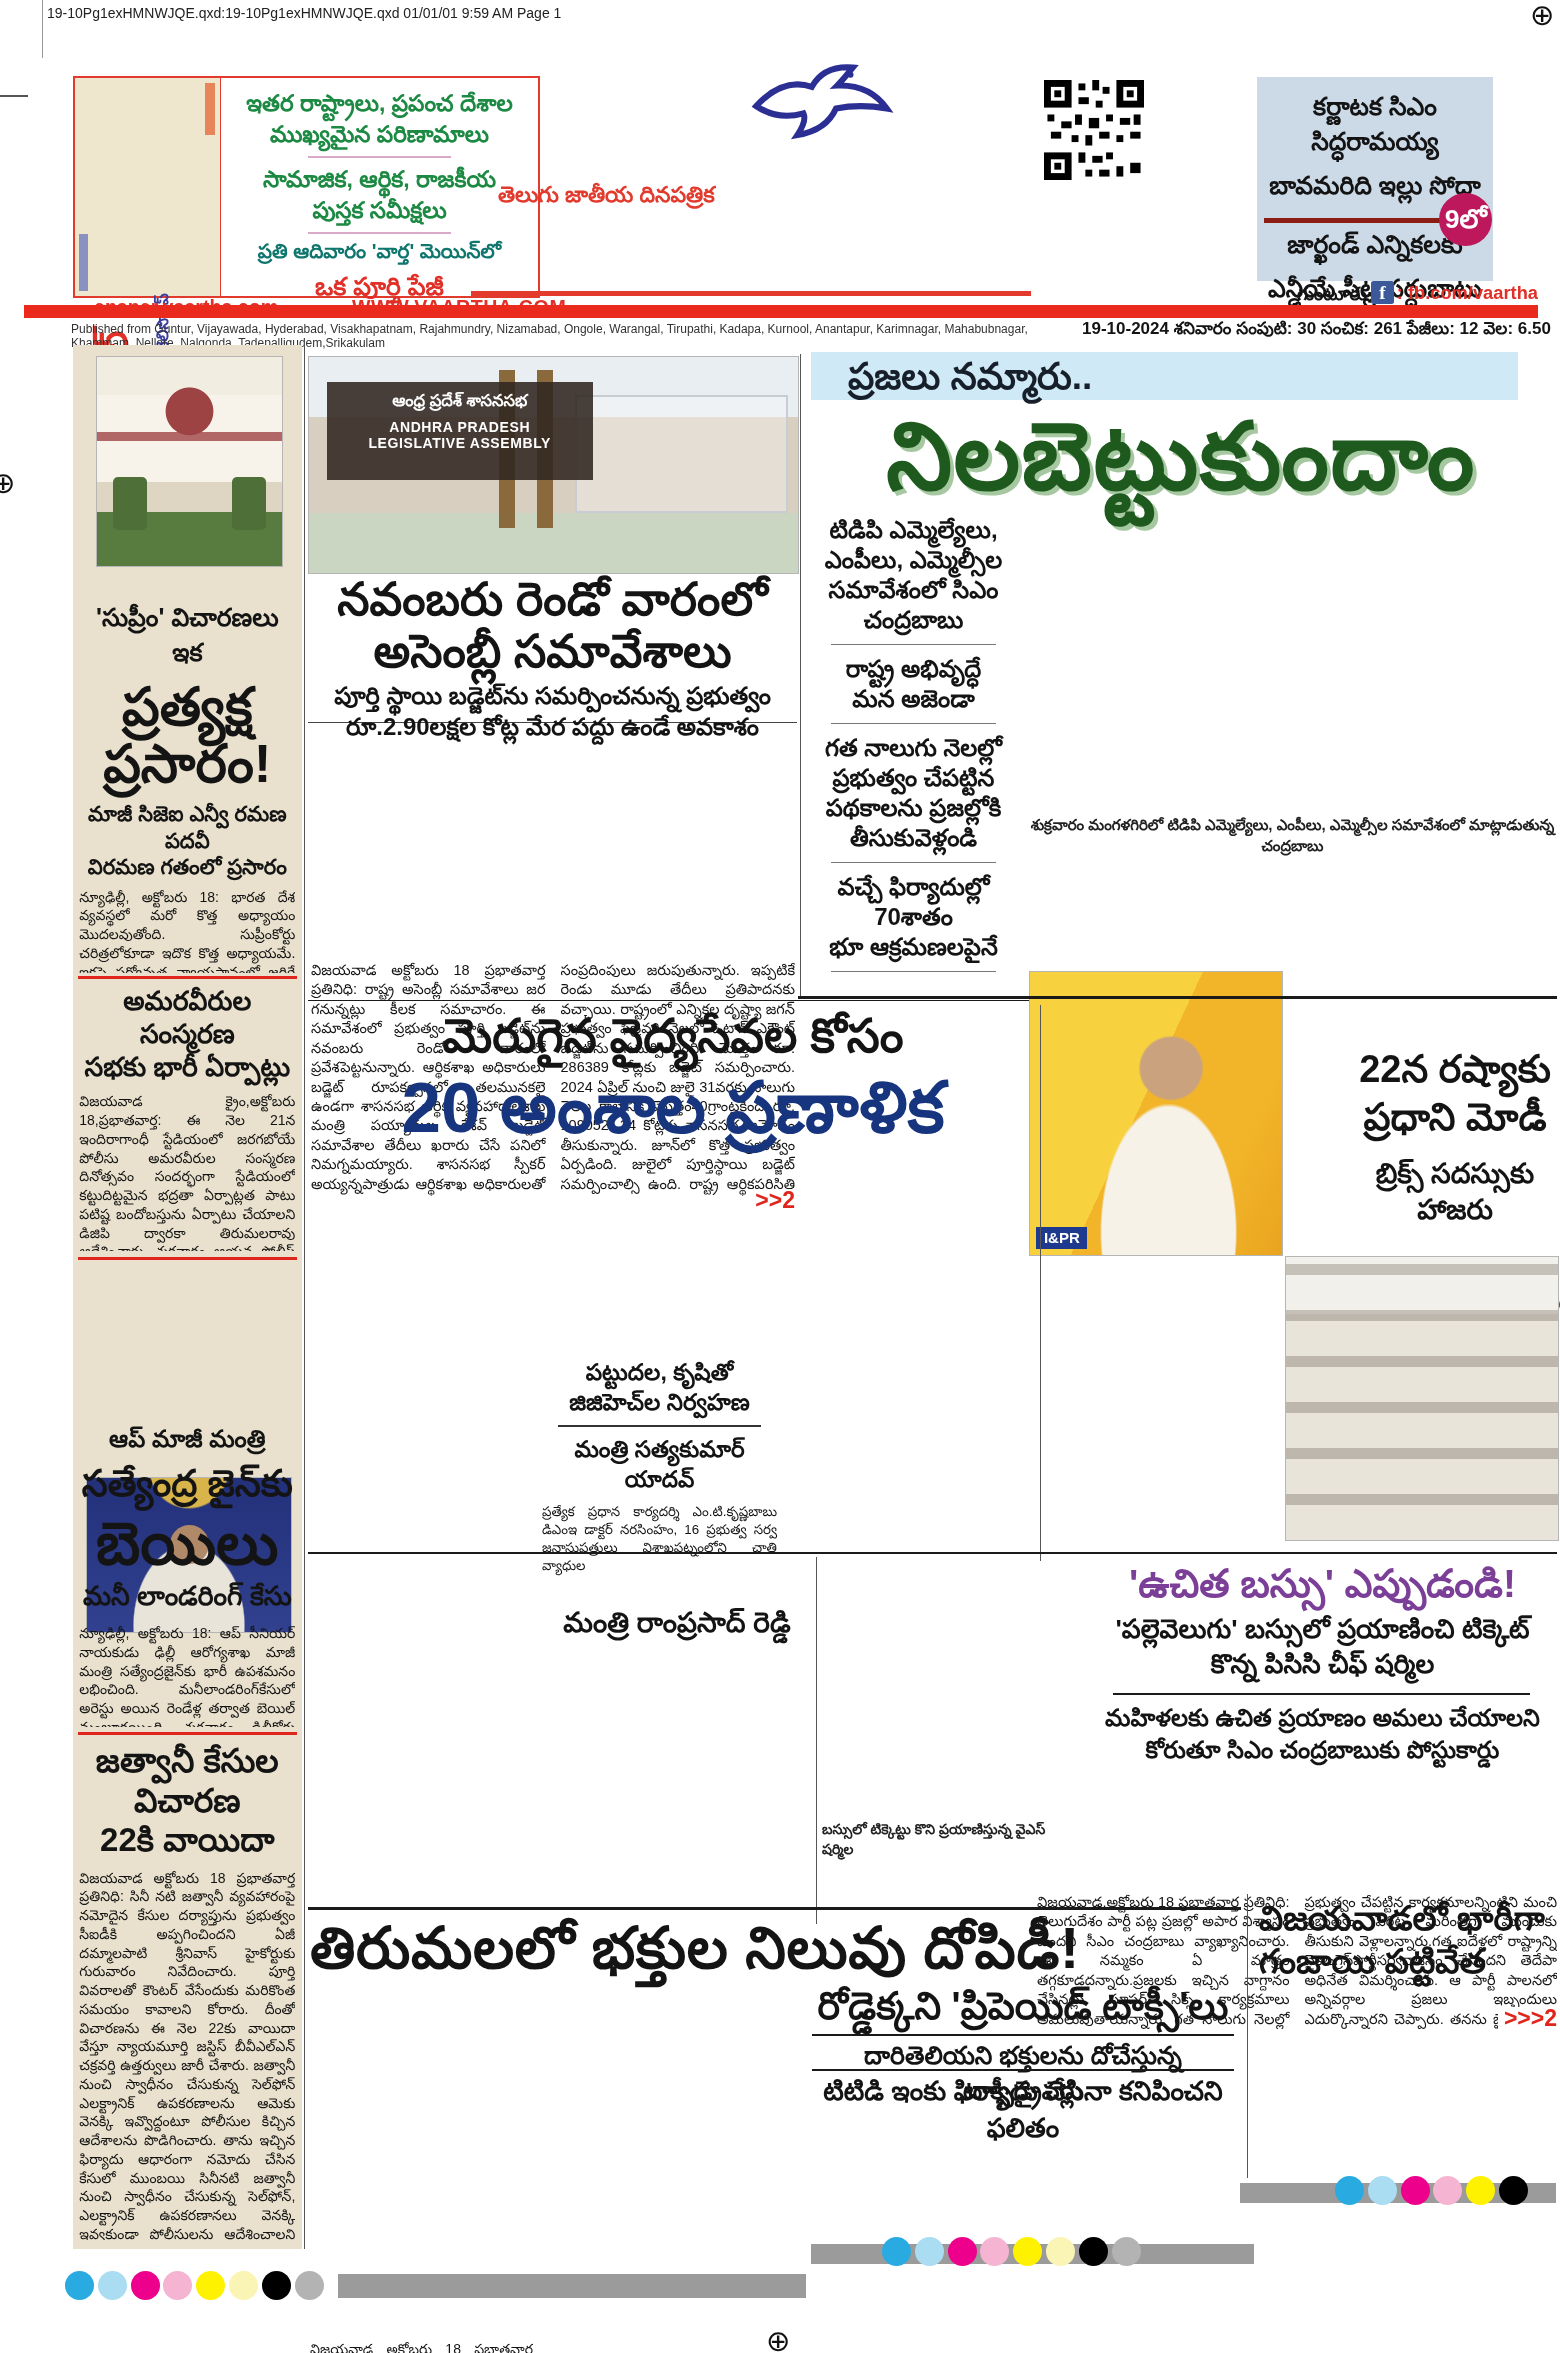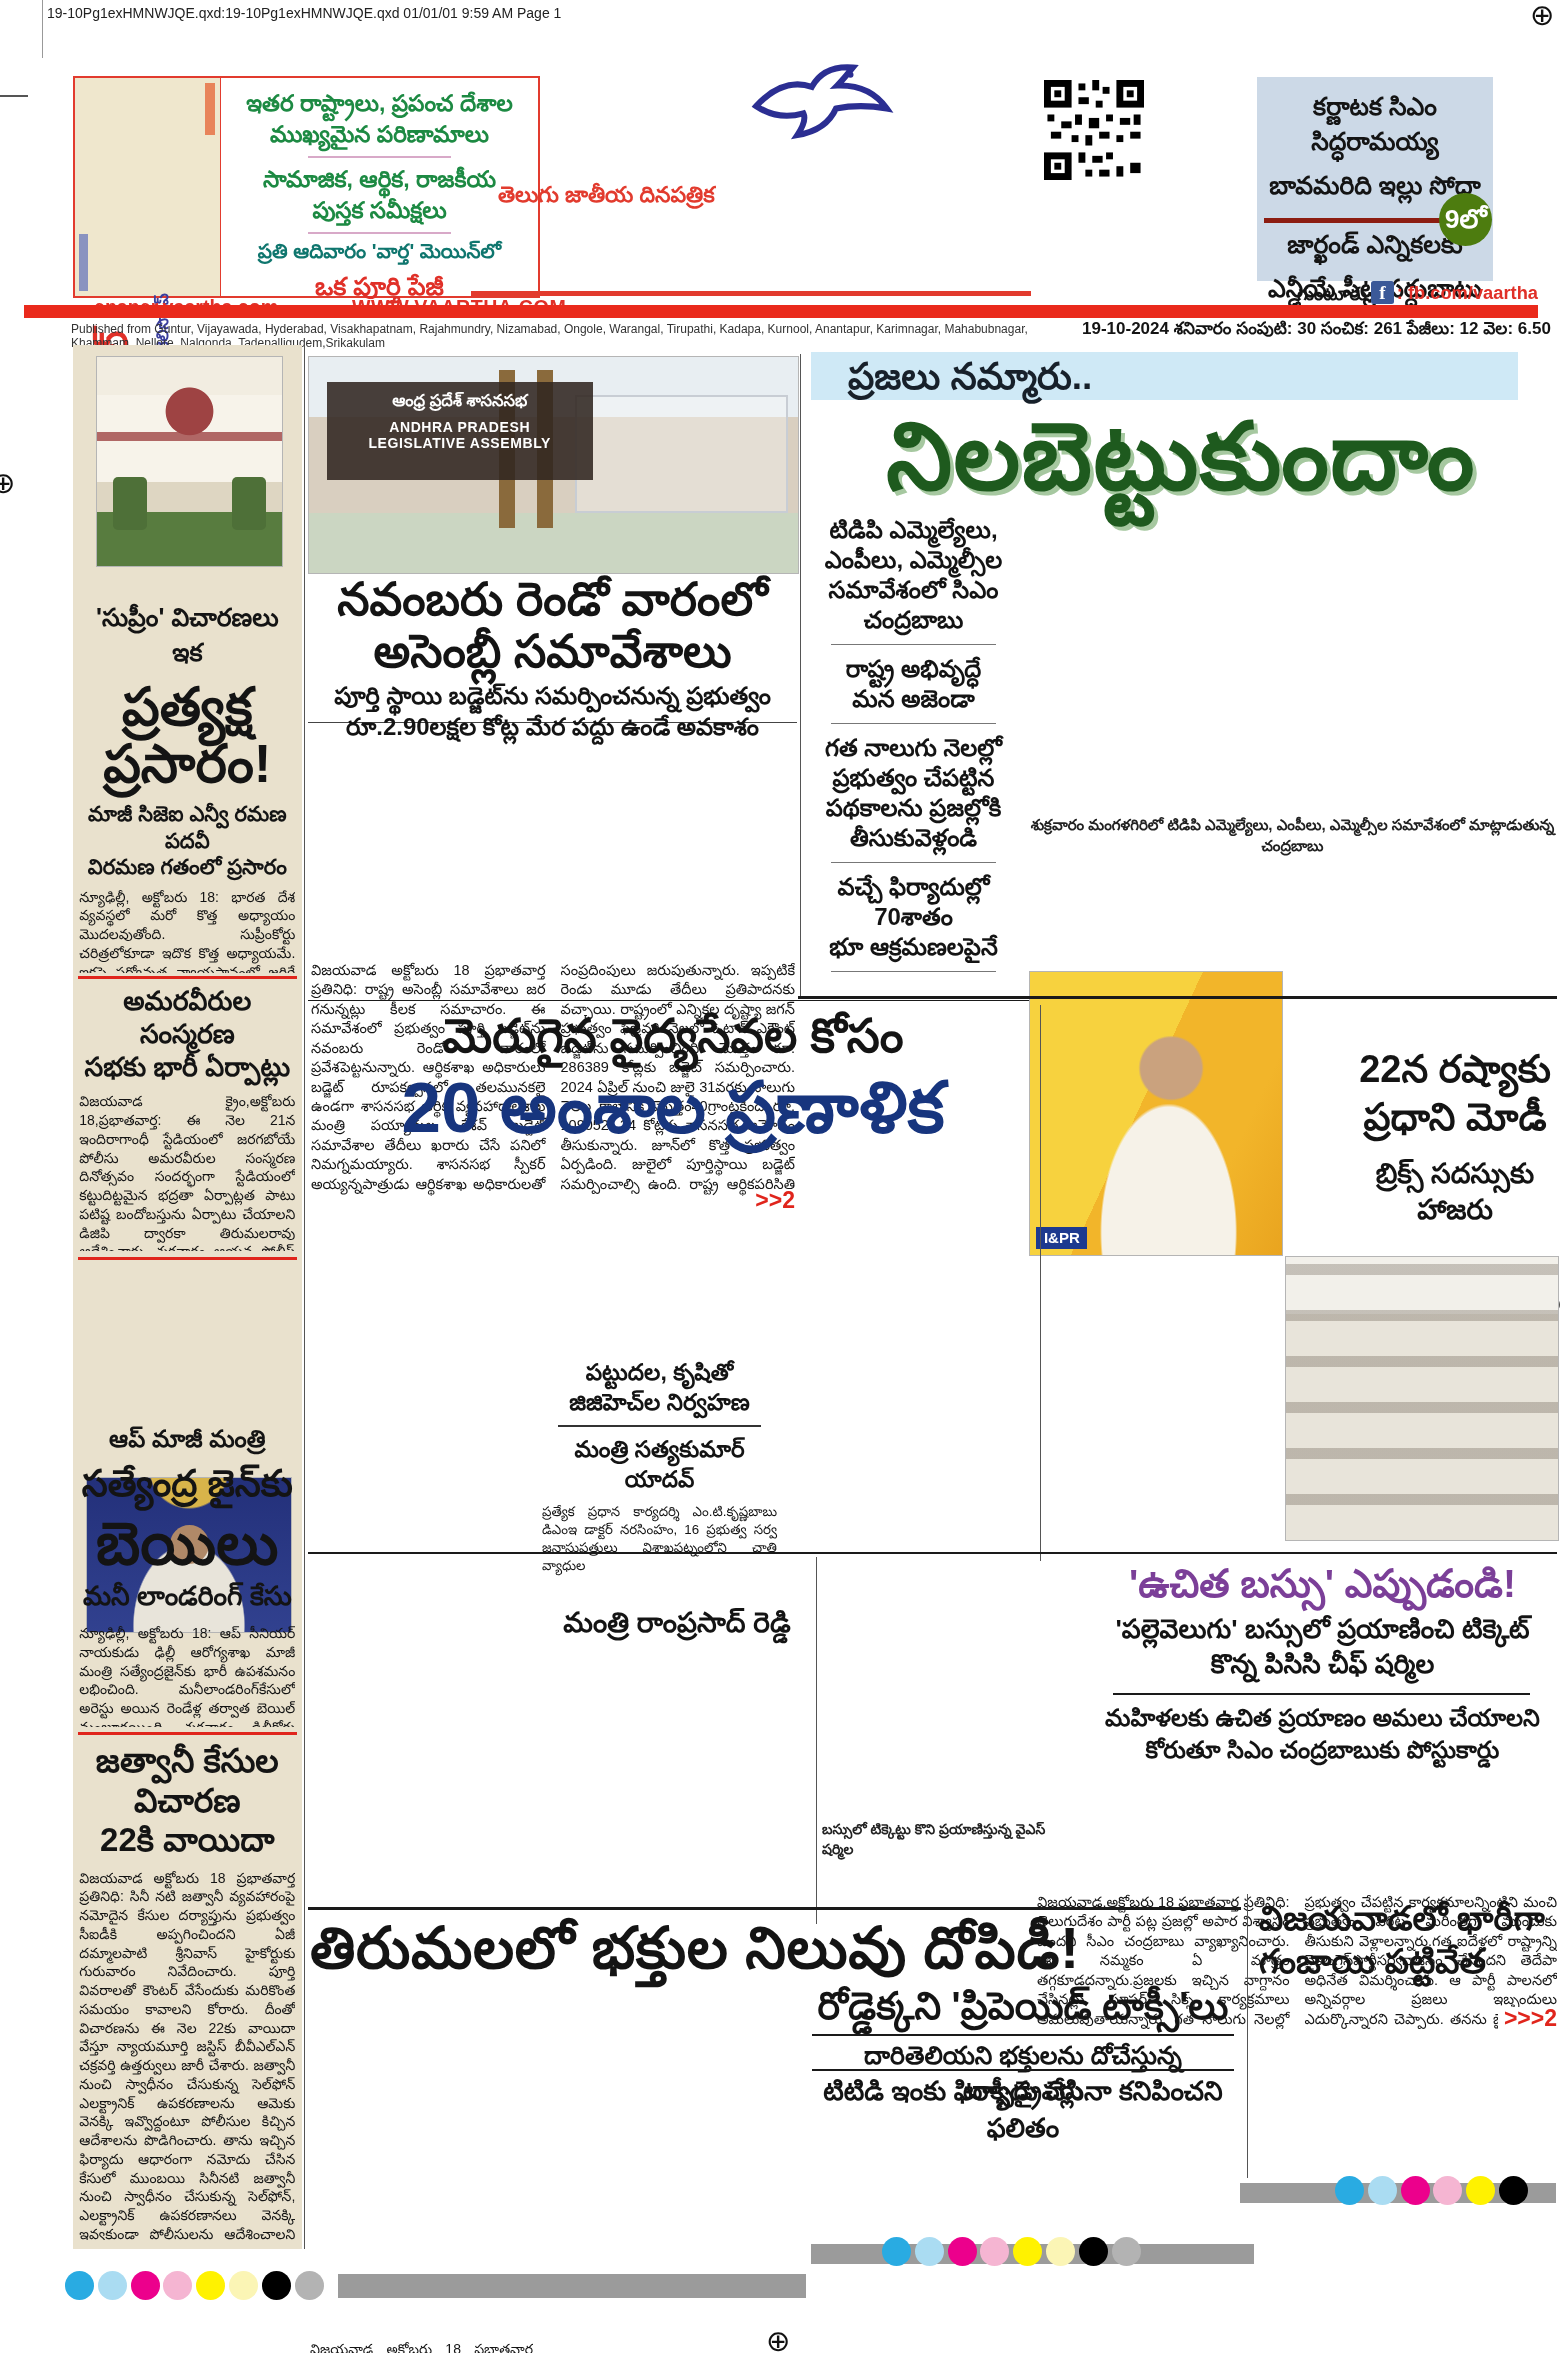--- a/index.html
+++ b/index.html
@@ -102,21 +102,21 @@
         <rect x="16" y="26" width="3" height="2"></rect>
         <rect x="21" y="25" width="2" height="3"></rect>
         <rect x="25" y="24" width="3" height="3"></rect>
     </g>
   </svg>
 
   <div class="abs" style="left:1257px;top:77px;width:236px;height:204px;background:#ccd9e7;text-align:center;">
     <div class="b" style="font-size:25px;margin-top:15px;">కర్ణాటక సిఎం సిద్ధరామయ్య</div>
     <div class="b" style="font-size:25px;margin-top:8.9px;">బావమరిది ఇల్లు సోదా</div>
     <div style="position:relative;height:4.4px;background:#8c1d12;width:94%;margin:12.6px auto 7.6px;">
-      <div class="b" style="position:absolute;right:-6.3px;top:-25px;width:53px;height:53px;border-radius:50%;background:#4d7c0f;color:#fff;font-size:26.6px;line-height:53px;">9లో</div>
+      <div class="b" style="position:absolute;right:-6.3px;top:-25px;width:53px;height:53px;border-radius:50%;background:#be185d;color:#fff;font-size:26.6px;line-height:53px;">9లో</div>
     </div>
     <div class="b" style="font-size:25px;">జార్ఖండ్ ఎన్నికలకు</div>
     <div class="b" style="font-size:25px;margin-top:8.9px;">ఎన్డీయే సీట్ల సర్దుబాటు</div>
   </div>
   <div class="abs b" style="left:1297px;top:283px;font-size:18.3px;">గుంటూరు</div>
   <div class="abs" style="left:1371px;top:281px;">
     <span class="b" style="display:inline-block;width:23px;height:23px;background:#3b5998;color:#fff;text-align:center;font-size:19px;line-height:23px;border-radius:2.5px;font-family:'Liberation Serif',serif;vertical-align:middle;">f</span>
     <span class="b" style="font-size:18.3px;color:#e03028;vertical-align:middle;">: fb.com/vaartha</span>
   </div>
 

